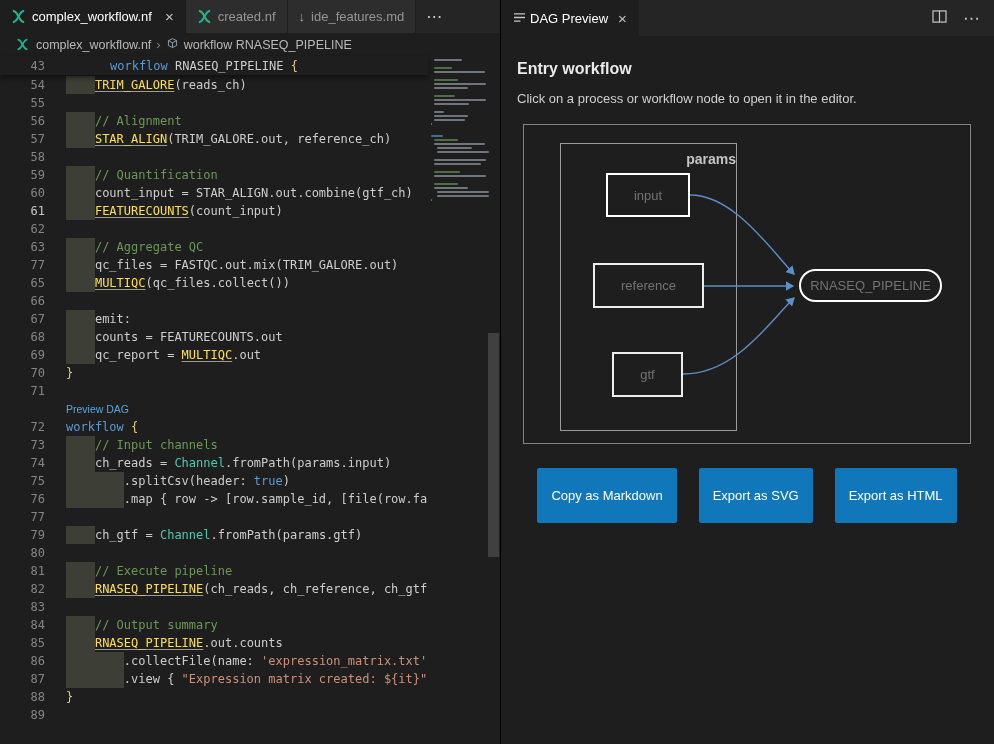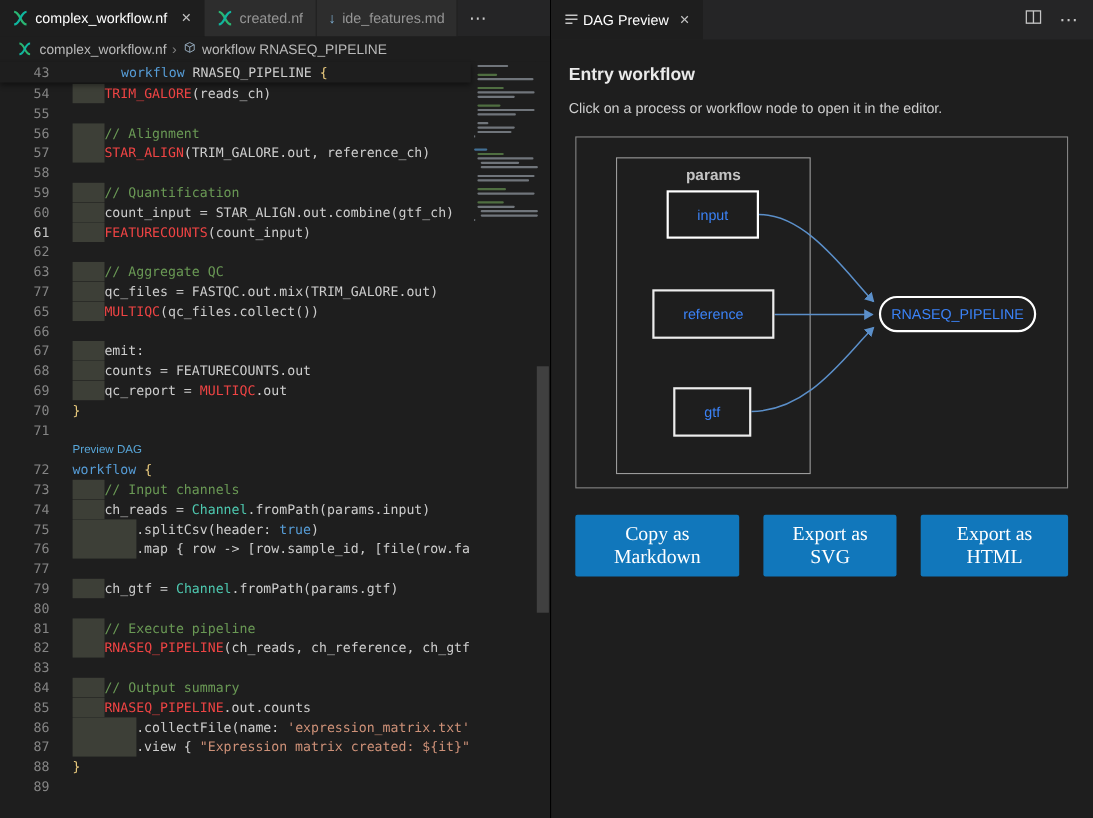--- a/index.html
+++ b/index.html
@@ -34,21 +34,21 @@
                box-shadow:0 3px 5px rgba(0,0,0,.45);}
   .code-lines{position:absolute;top:76px;left:0;width:428px;bottom:0;overflow:hidden;}
   .row{display:flex;height:18px;line-height:18px;white-space:pre;}
   .gutter{flex:0 0 45px;width:45px;text-align:right;color:#858585;font-family:"DejaVu Sans Mono",monospace;font-size:12px;}
   .gutter.active{color:#c6c6c6;}
   .line-body{padding-left:21px;white-space:pre;overflow:hidden;}
   .ind{display:inline-block;height:18px;background:#3d3f37;vertical-align:top;}
   .tk-kw{color:#569cd6;} .tk-cm{color:#6a9955;} .tk-str{color:#ce9178;}
   .tk-cls{color:#4ec9b0;} .tk-bool{color:#569cd6;} .tk-br{color:#e8c97d;}
   .tk-plain{color:#cdcdcd;}
-  .tk-fnu{color:#ef4444;text-underline-offset:2px;text-decoration-color:#9a9a9a;text-align:right;}
+  .tk-fnu{color:#fde047;text-decoration:underline;text-underline-offset:2px;text-decoration-color:#9a9a9a;text-align:right;}
   .lens{font-family:"Liberation Sans",sans-serif;font-size:10.5px;color:#58a6d8;line-height:18px;cursor:pointer;}
 
   .minimap{position:absolute;top:56px;left:428px;width:59px;bottom:0;background:var(--editor-bg);padding-top:3px;}
   .mm-row{height:2px;margin:0 0 2px 3px;border-radius:1px;}
   .scrollbar{position:absolute;top:56px;right:0;width:13px;bottom:0;}
   .scroll-thumb{position:absolute;left:1px;right:1px;top:277px;height:224px;background:rgba(121,121,121,.38);}
 
   
   .panel-col{position:relative;width:494px;height:744px;background:var(--editor-bg);border-left:1px solid #000;}
   .panel-header{height:36px;background:var(--bar-bg);display:flex;align-items:stretch;}
@@ -56,32 +56,32 @@
              color:#ffffff;font-size:13px;cursor:pointer;}
   .panel-tab .close{color:#c5c5c5;font-size:15px;margin-left:6px;}
   .panel-actions{margin-left:auto;display:flex;align-items:center;gap:16px;padding-right:14px;color:#c5c5c5;}
   .panel-actions .more{font-size:17px;cursor:pointer;}
   .panel-body{padding:16px 16px 0 16px;}
   .panel-title{font-size:16px;font-weight:700;color:#eaeaea;margin-top:8px;}
   .panel-desc{font-size:13px;color:#cfcfcf;margin-top:13px;}
 
   .diagram{position:relative;margin:18px 0 0 6px;width:448px;height:320px;border:1px solid #848484;}
   .cluster{position:absolute;left:36px;top:18px;width:177px;height:288px;border:1px solid #9b9b9b;}
-  .cluster-label{text-align:center;margin-top:7px;color:#c4c4c4;font-size:14px;font-weight:600;}
+  .cluster-label{text-align:right;margin-top:7px;color:#c4c4c4;font-size:14px;font-weight:600;}
   .node{position:absolute;display:flex;align-items:center;justify-content:center;
-        background:var(--editor-bg);color:#3b82f6;font-size:13px;cursor:pointer;z-index:2;}
+        background:var(--editor-bg);color:#737373;font-size:13px;cursor:pointer;z-index:2;}
   .node-input{left:82px;top:48px;width:84px;height:44px;border:2.5px solid #ffffff;}
   .node-reference{left:69px;top:138px;width:111px;height:45px;border:2px solid #ededed;}
   .node-gtf{left:88px;top:227px;width:71px;height:45px;border:2px solid #ededed;}
   .node-main{left:275px;top:144px;width:143px;height:33px;border:2px solid #ffffff;border-radius:17px;font-size:13px;}
   .edges{position:absolute;left:0;top:0;width:448px;height:320px;z-index:1;}
 
   .btn-row{display:flex;gap:22px;margin:24px 0 0 6px;width:448px;justify-content:center;}
   .btn{background:var(--btn);color:#ffffff;border:none;border-radius:2px;
-       font-family:Liberation Serif, serif;font-size:18px;padding:7px 14px;cursor:pointer;}
+       font-family:Liberation Sans, sans-serif;font-size:13px;padding:20px 14px;cursor:pointer;}
 </style>
 </head>
 <body>
 
 <div class="app">
 
   <div class="editor-col">
 
     <div class="tabbar">
       <div class="tab active">

